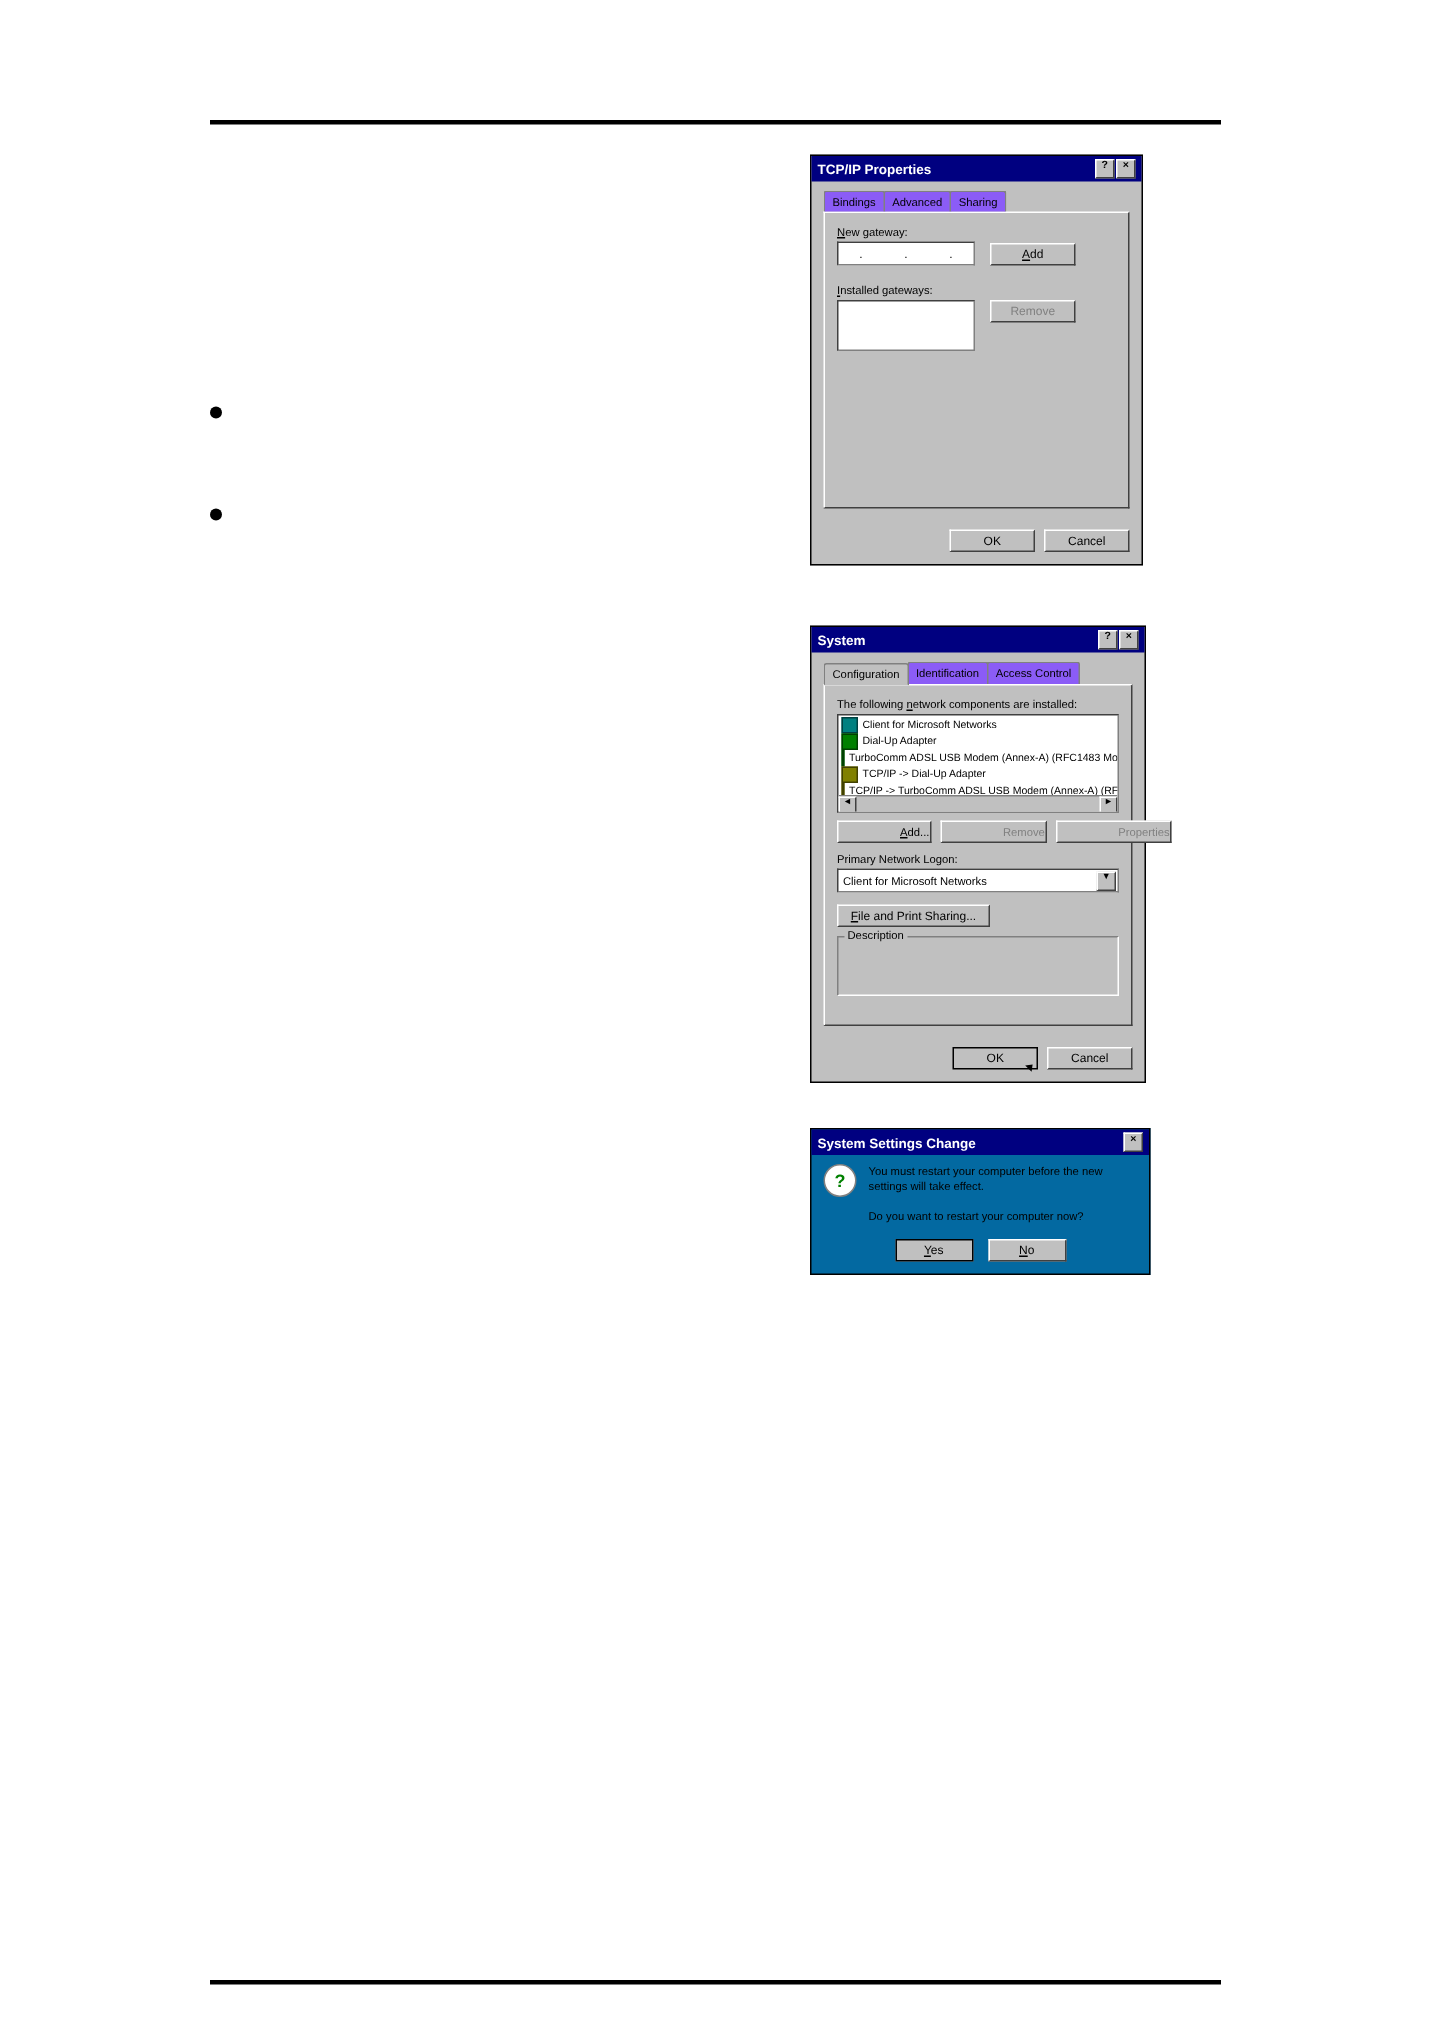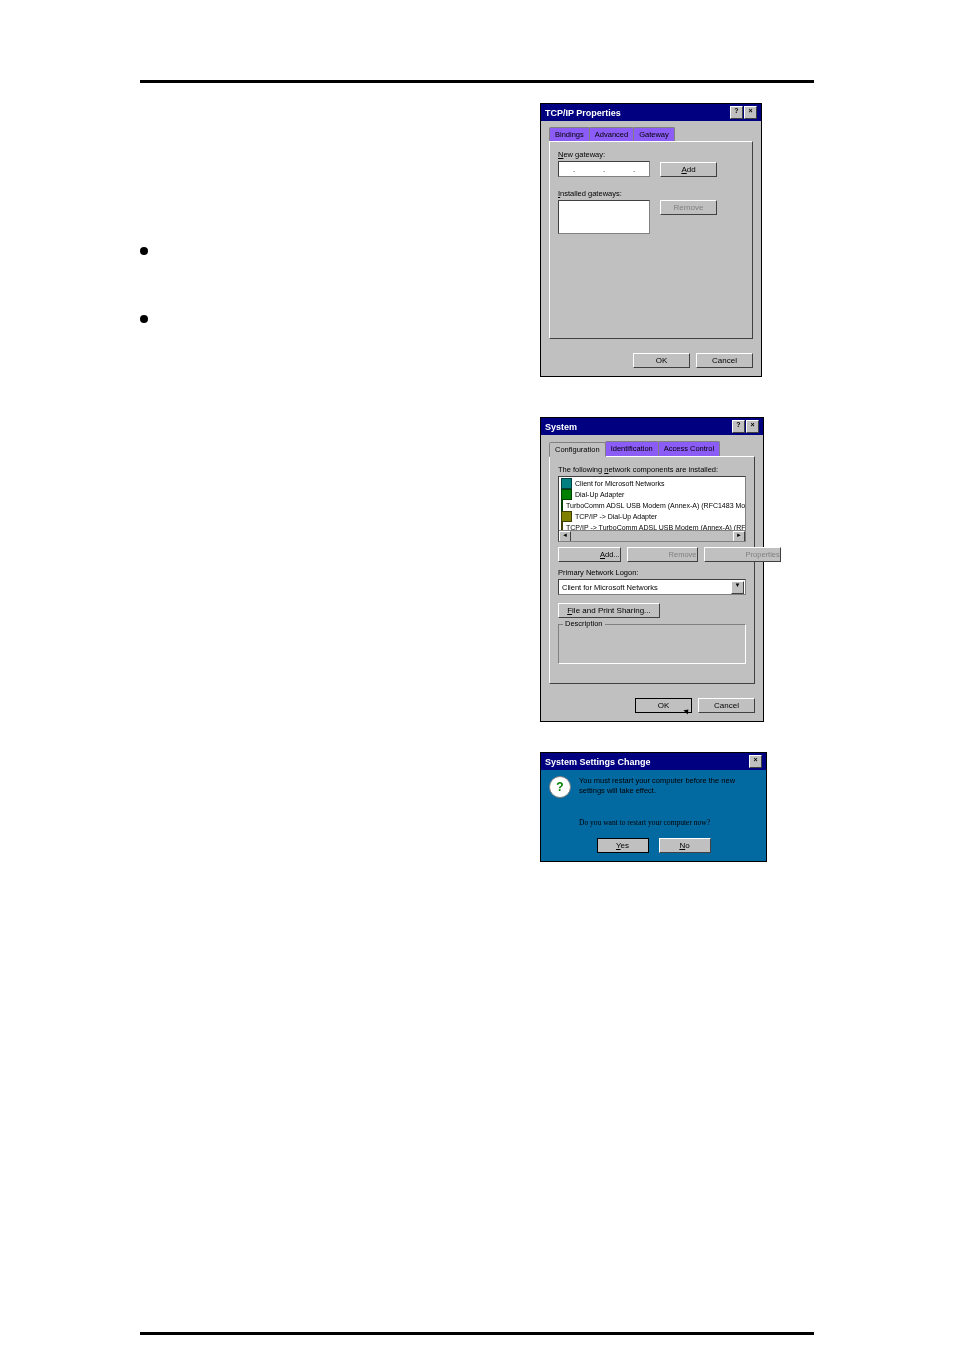--- a/index.html
+++ b/index.html
@@ -17,21 +17,21 @@
     border-top: 3px solid #000;
     margin: 0 0 20px 0;
   }
   .hr-bottom {
     border: none;
     border-top: 3px solid #000;
     margin: 40px 0 0 0;
   }
   .section {
     display: flex;
-    align-items: center;
+    align-items: flex-end;
     margin: 10px 0 30px 0;
   }
   .section-left {
     width: 380px;
     padding-right: 20px;
   }
   .section-right {
     flex: 1;
   }
   .bullet-row {
@@ -327,21 +327,21 @@
           <span>TCP/IP Properties</span>
           <span class="titlebar-btns">
             <span class="title-btn">?</span>
             <span class="title-btn">×</span>
           </span>
         </div>
         <div class="dlg-body">
           <div class="tabs">
             <span class="tab">Bindings</span>
             <span class="tab">Advanced</span>
-            <span class="tab">Gateway</span>
+            <span class="tab">Sharing</span>
           </div>
           <div class="tab-panel">
             <div class="field-label"><span class="underline">N</span>ew gateway:</div>
             <div style="display:flex; align-items:center; gap:10px; margin-bottom:12px;">
               <span class="ip-box">
                   <span>.</span>
                   <span>.</span>
                   <span>.</span>
                 </span>
               <span class="win-btn"><span class="underline">A</span>dd</span>
@@ -439,21 +439,21 @@
         <div class="titlebar">
           <span>System Settings Change</span>
           <span class="titlebar-btns">
             <span class="title-btn">×</span>
           </span>
         </div>
         <div class="msg-body">
           <div class="msg-icon">?</div>
           <div class="msg-text">
             <div>You must restart your computer before the new settings will take effect.</div>
-            <div style="margin-top:22px;font-family:Liberation Serif, serif;">Do you want to restart your computer now?</div>
+            <div style="margin-top:10px;">Do you want to restart your computer now?</div>
           </div>
         </div>
         <div class="msg-btns">
           <span class="win-btn default-btn"><span class="underline">Y</span>es</span>
           <span class="win-btn"><span class="underline">N</span>o</span>
         </div>
       </div>
     </div>
   </div>
 

